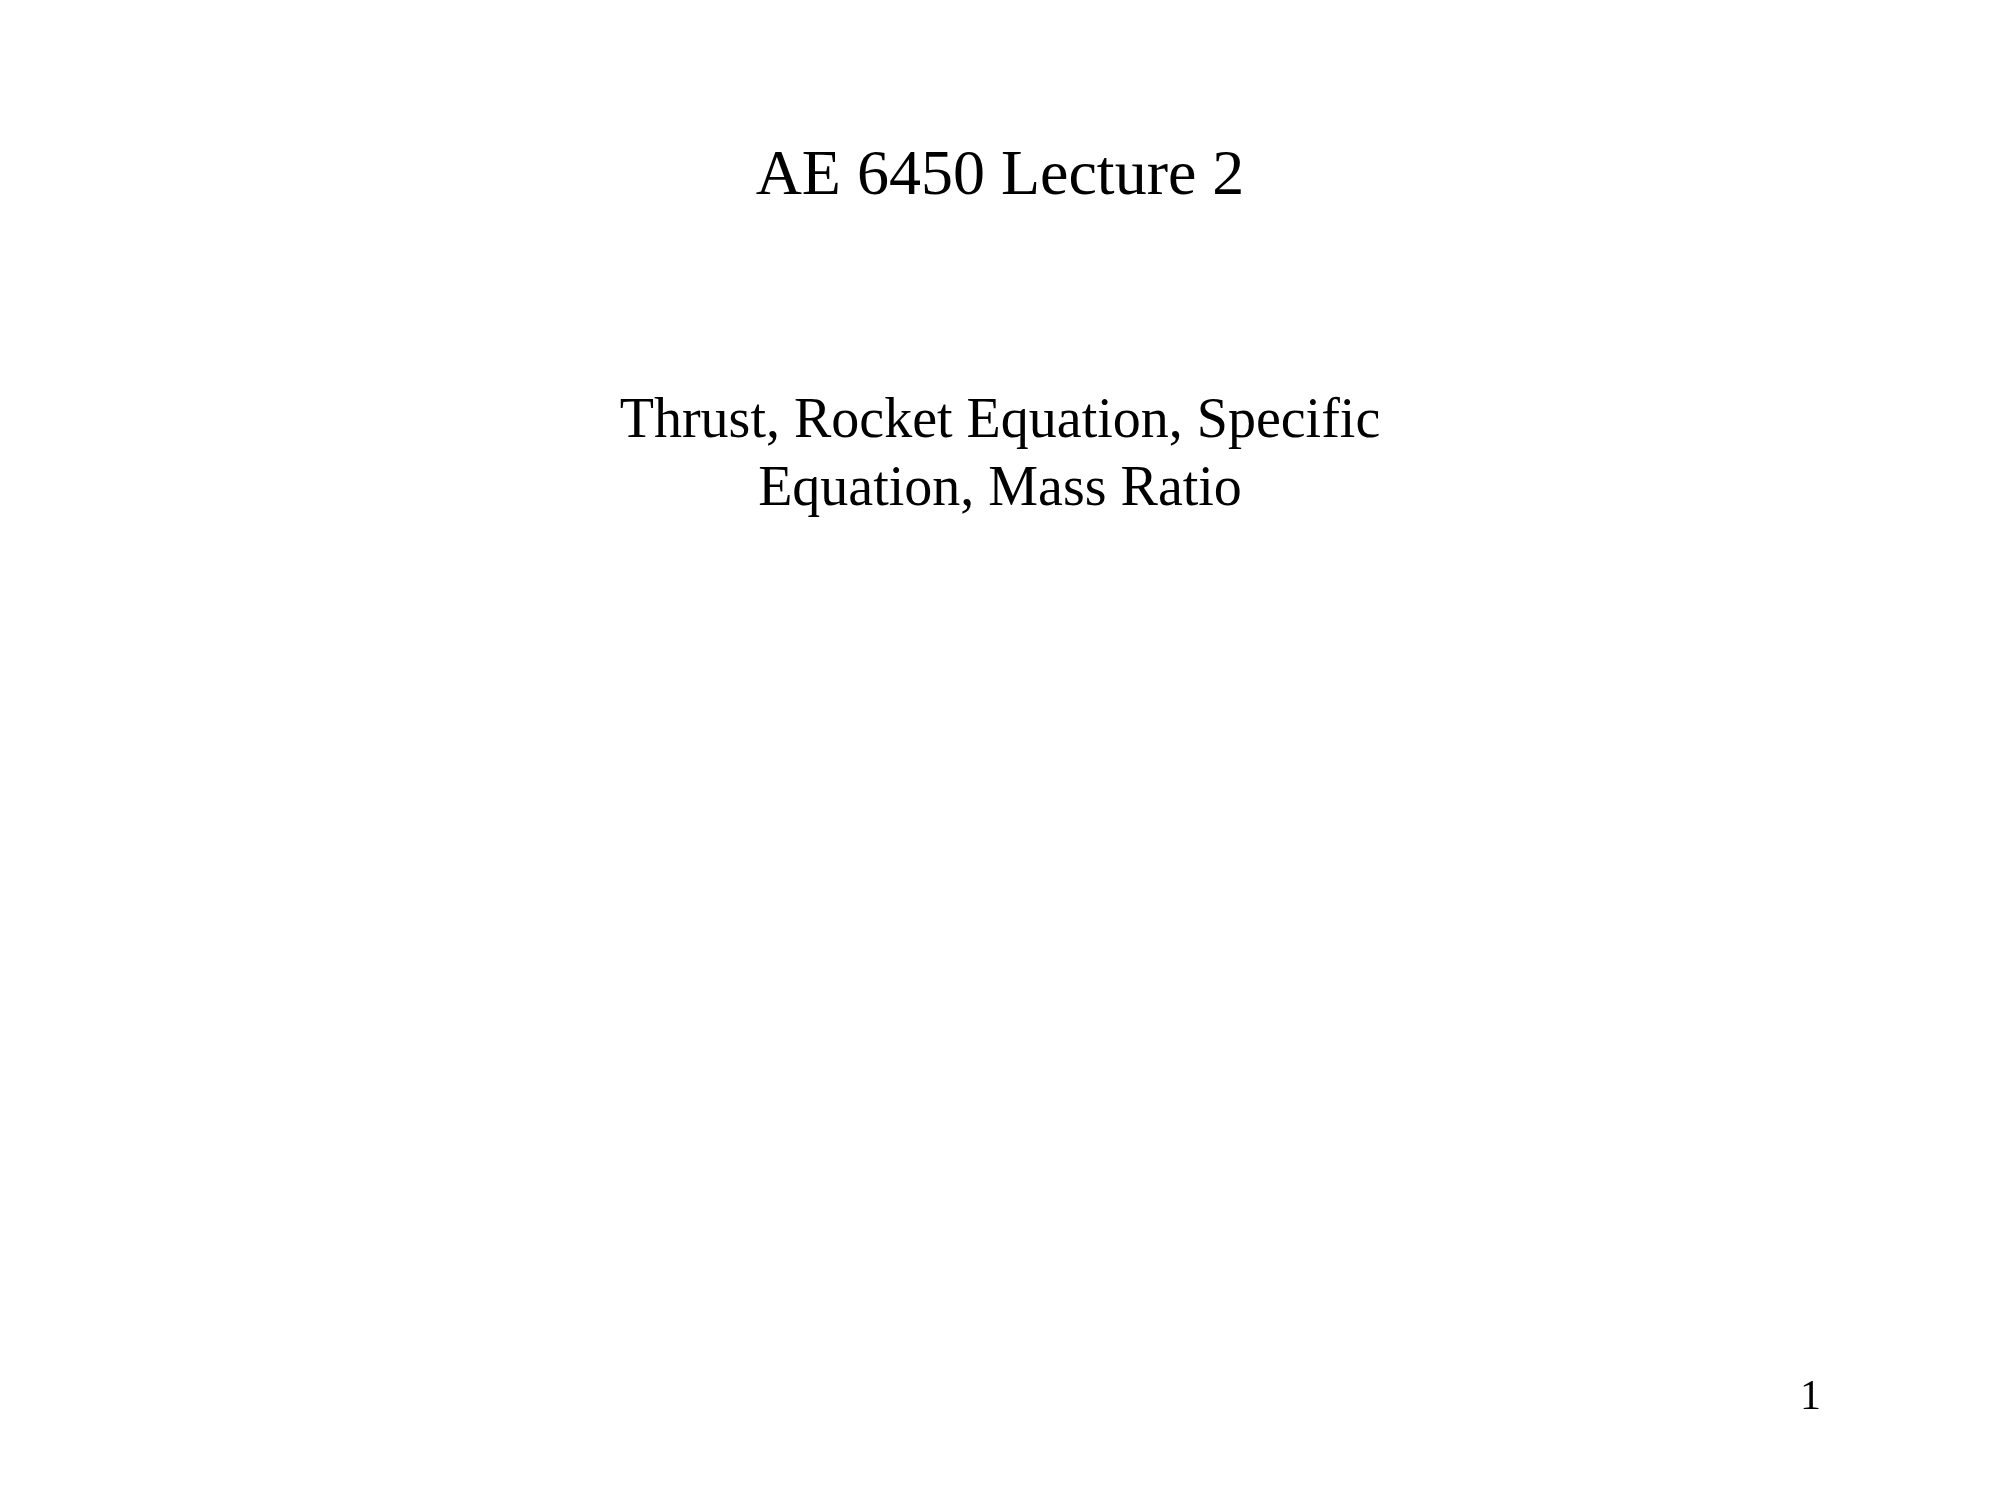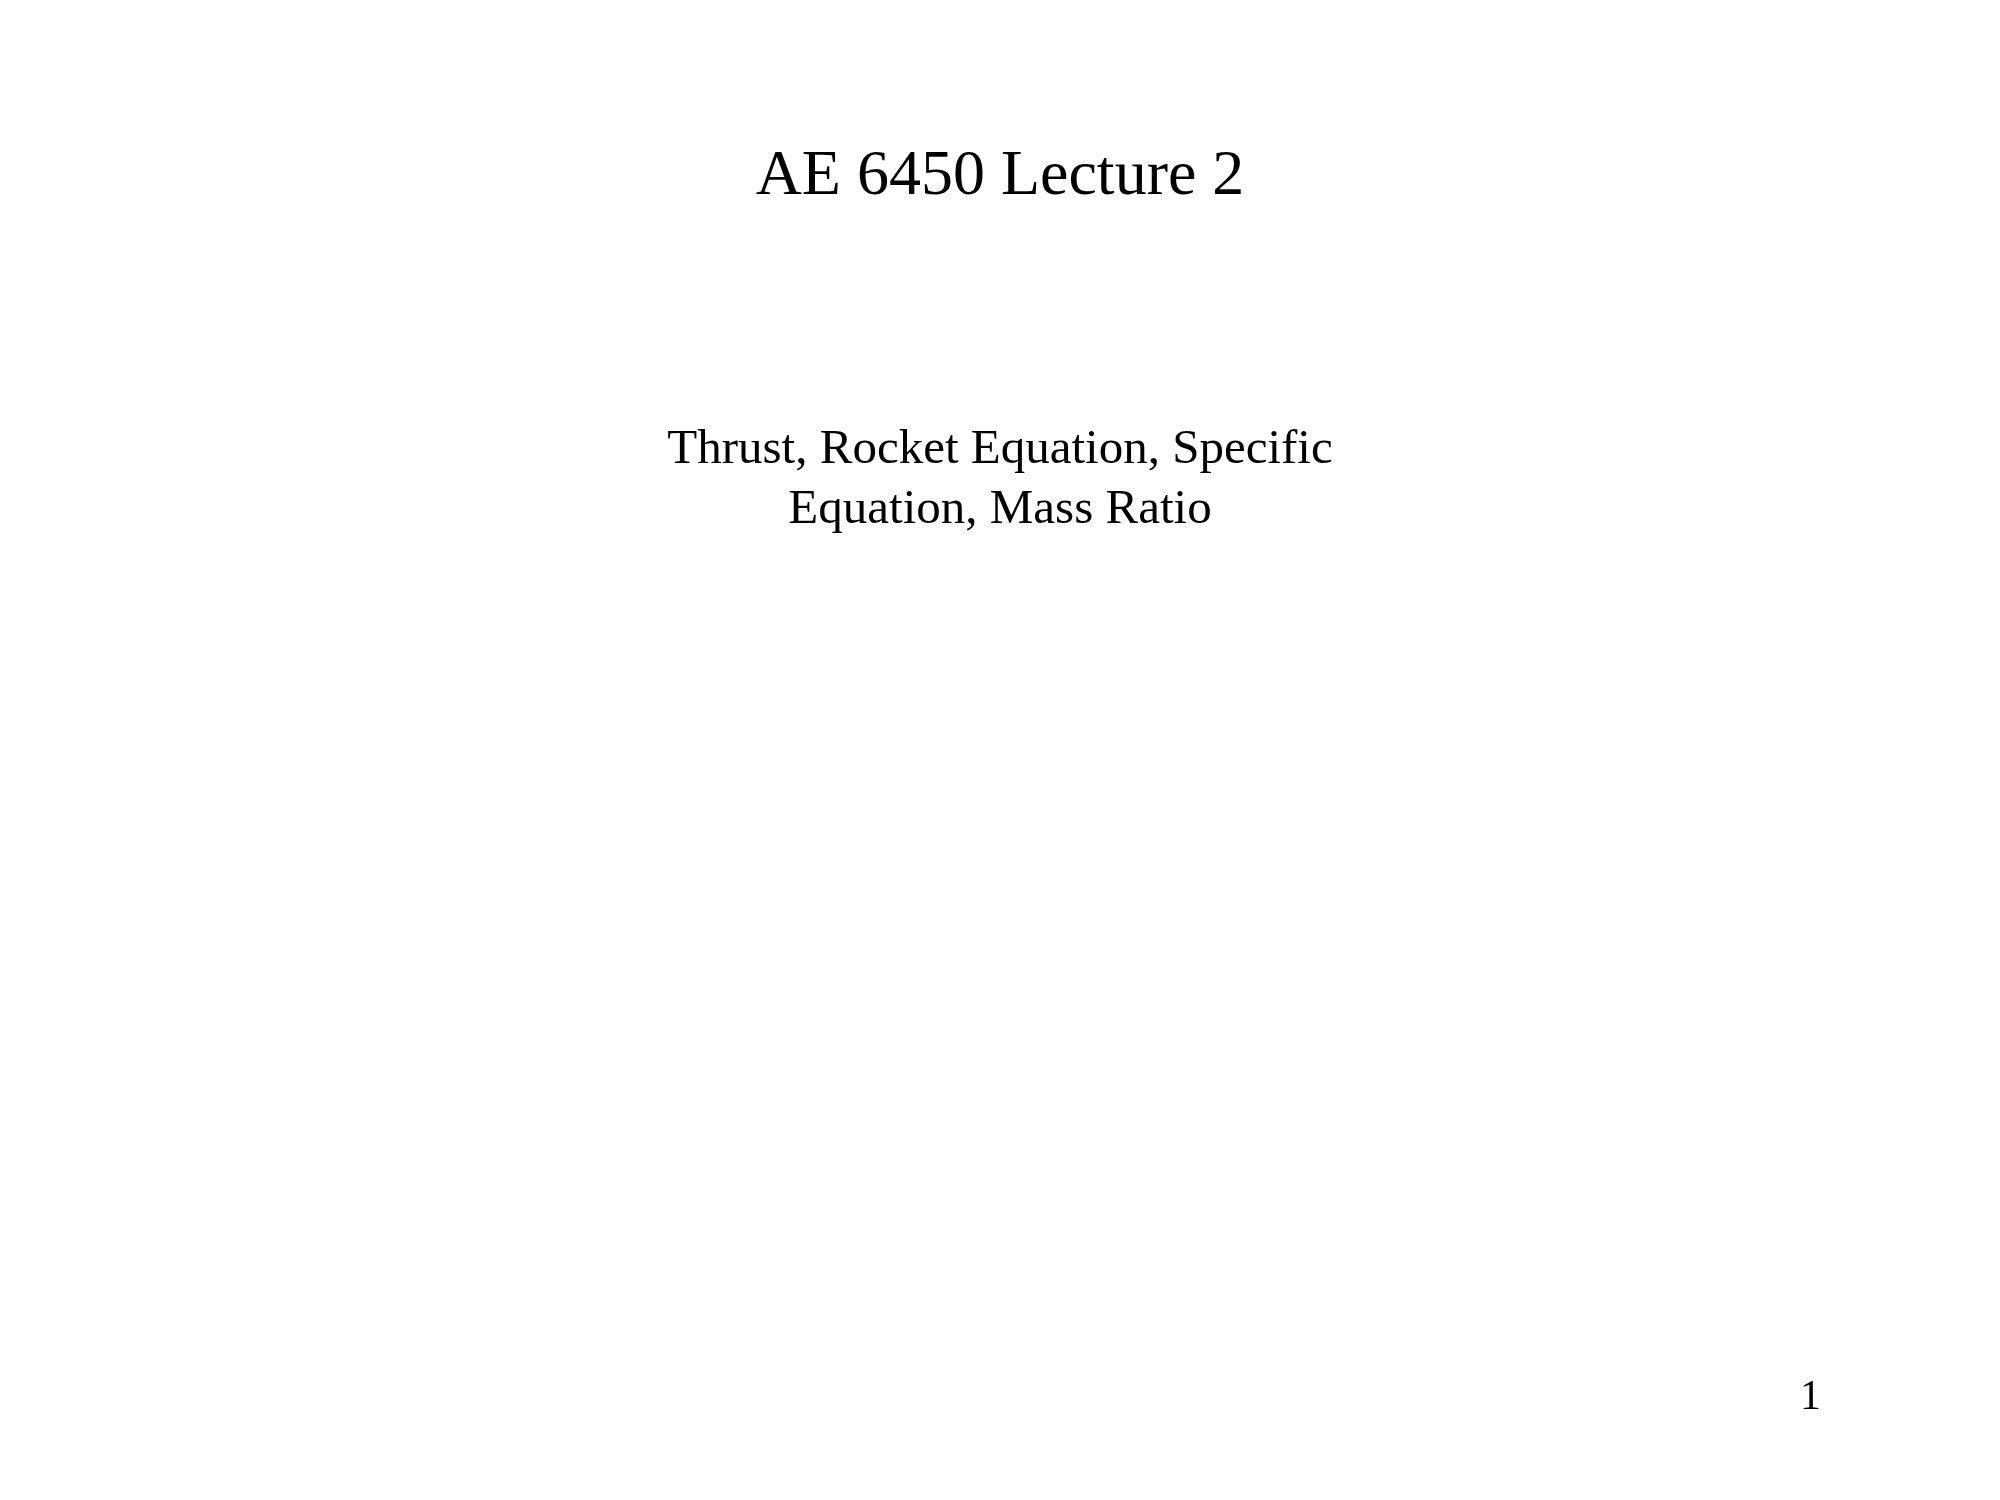--- a/index.html
+++ b/index.html
@@ -27,25 +27,24 @@
     font-weight: 400;
     letter-spacing: 0px;
     color: #000000;
   }
   .slide-title {
     position: absolute;
     top: 384px;
     left: 0;
     width: 100%;
     text-align: center;
-    font-size: 49px;
+    font-size: 56px;
     line-height: 1.22;
     font-weight: 400;
     color: #000000;
-    margin-top: 33px;
   }
   .slide-title .line {
     display: block;
   }
   .page-number {
     position: absolute;
     top: 1374px;
     left: 1800px;
     width: 60px;
     text-align: left;

